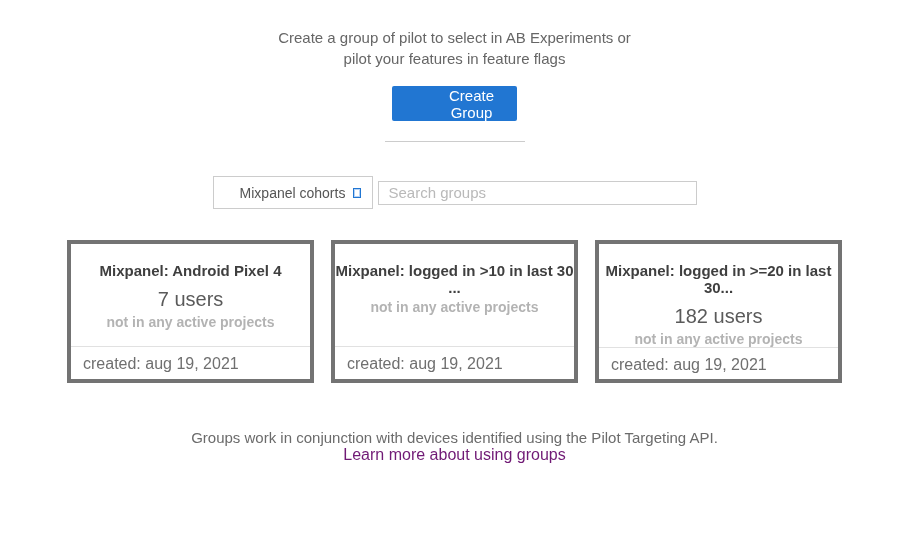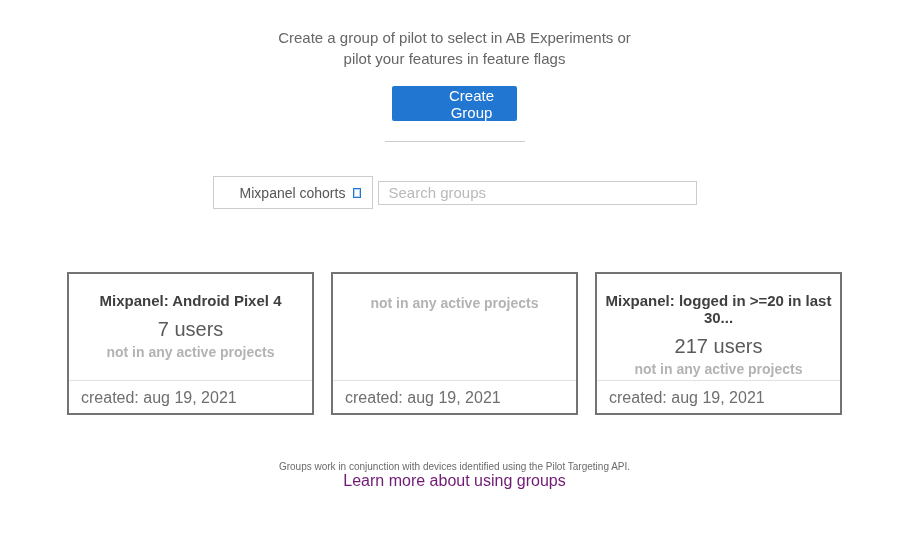--- a/index.html
+++ b/index.html
@@ -59,37 +59,37 @@
   }
   .search::placeholder{color:#b9b9b9;}
 
   .cards{
     display:flex;justify-content:center;gap:17px;
     margin-top:31px;
   }
   .card{
     box-sizing:border-box;
     width:247px;height:143px;
-    border:2px solid #737373;background:#fff;
+    border:4px solid #737373;background:#fff;
     text-align:center;cursor:pointer;
-    display:flex;flex-direction:column;margin-top:32px;
+    display:flex;flex-direction:column;
   }
   .card-main{flex:1;padding-top:18px;}
   .card-title{font-size:15px;font-weight:bold;color:#3f3f3f;}
   .card-users{font-size:20px;color:#5a5a5a;margin-top:9px;}
   .card-status{font-size:14px;color:#b3b3b3;margin-top:3px;font-weight:bold;}
   .card-footer{
     border-top:1px solid #e1e1e1;
     text-align:left;
     padding:8px 0 0 12px;
     height:33px;box-sizing:border-box;
     font-size:16px;color:#6f6f6f;
   }
 
-  .note{margin:46px 0 0 0;font-size:10px;color:#6b6b6b;}
+  .note{margin:46px 0 0 0;font-size:15px;color:#6b6b6b;}
   .learn-link{
     display:inline-block;
     font-size:16px;color:#701a75;text-decoration:none;cursor:pointer;
   }
 </style>
 </head>
 <body>
 
 <div class="page">
 
@@ -117,29 +117,30 @@
       <div class="card-main">
         <div class="card-title">Mixpanel: Android Pixel 4</div>
         <div class="card-users">7 users</div>
         <div class="card-status">not in any active projects</div>
       </div>
       <div class="card-footer">created: aug 19, 2021</div>
     </div>
 
     <div class="card">
       <div class="card-main">
+        <div class="card-title">Mixpanel: logged in &gt;10 in last 30 ...</div>
         <div class="card-status">not in any active projects</div>
       </div>
       <div class="card-footer">created: aug 19, 2021</div>
     </div>
 
     <div class="card">
       <div class="card-main">
         <div class="card-title">Mixpanel: logged in &gt;=20 in last 30...</div>
-        <div class="card-users">217 users</div>
+        <div class="card-users">182 users</div>
         <div class="card-status">not in any active projects</div>
       </div>
       <div class="card-footer">created: aug 19, 2021</div>
     </div>
 
   </div>
 
   <p class="note">Groups work in conjunction with devices identified using the Pilot Targeting API.</p>
 
   <a class="learn-link">Learn more about using groups</a>

